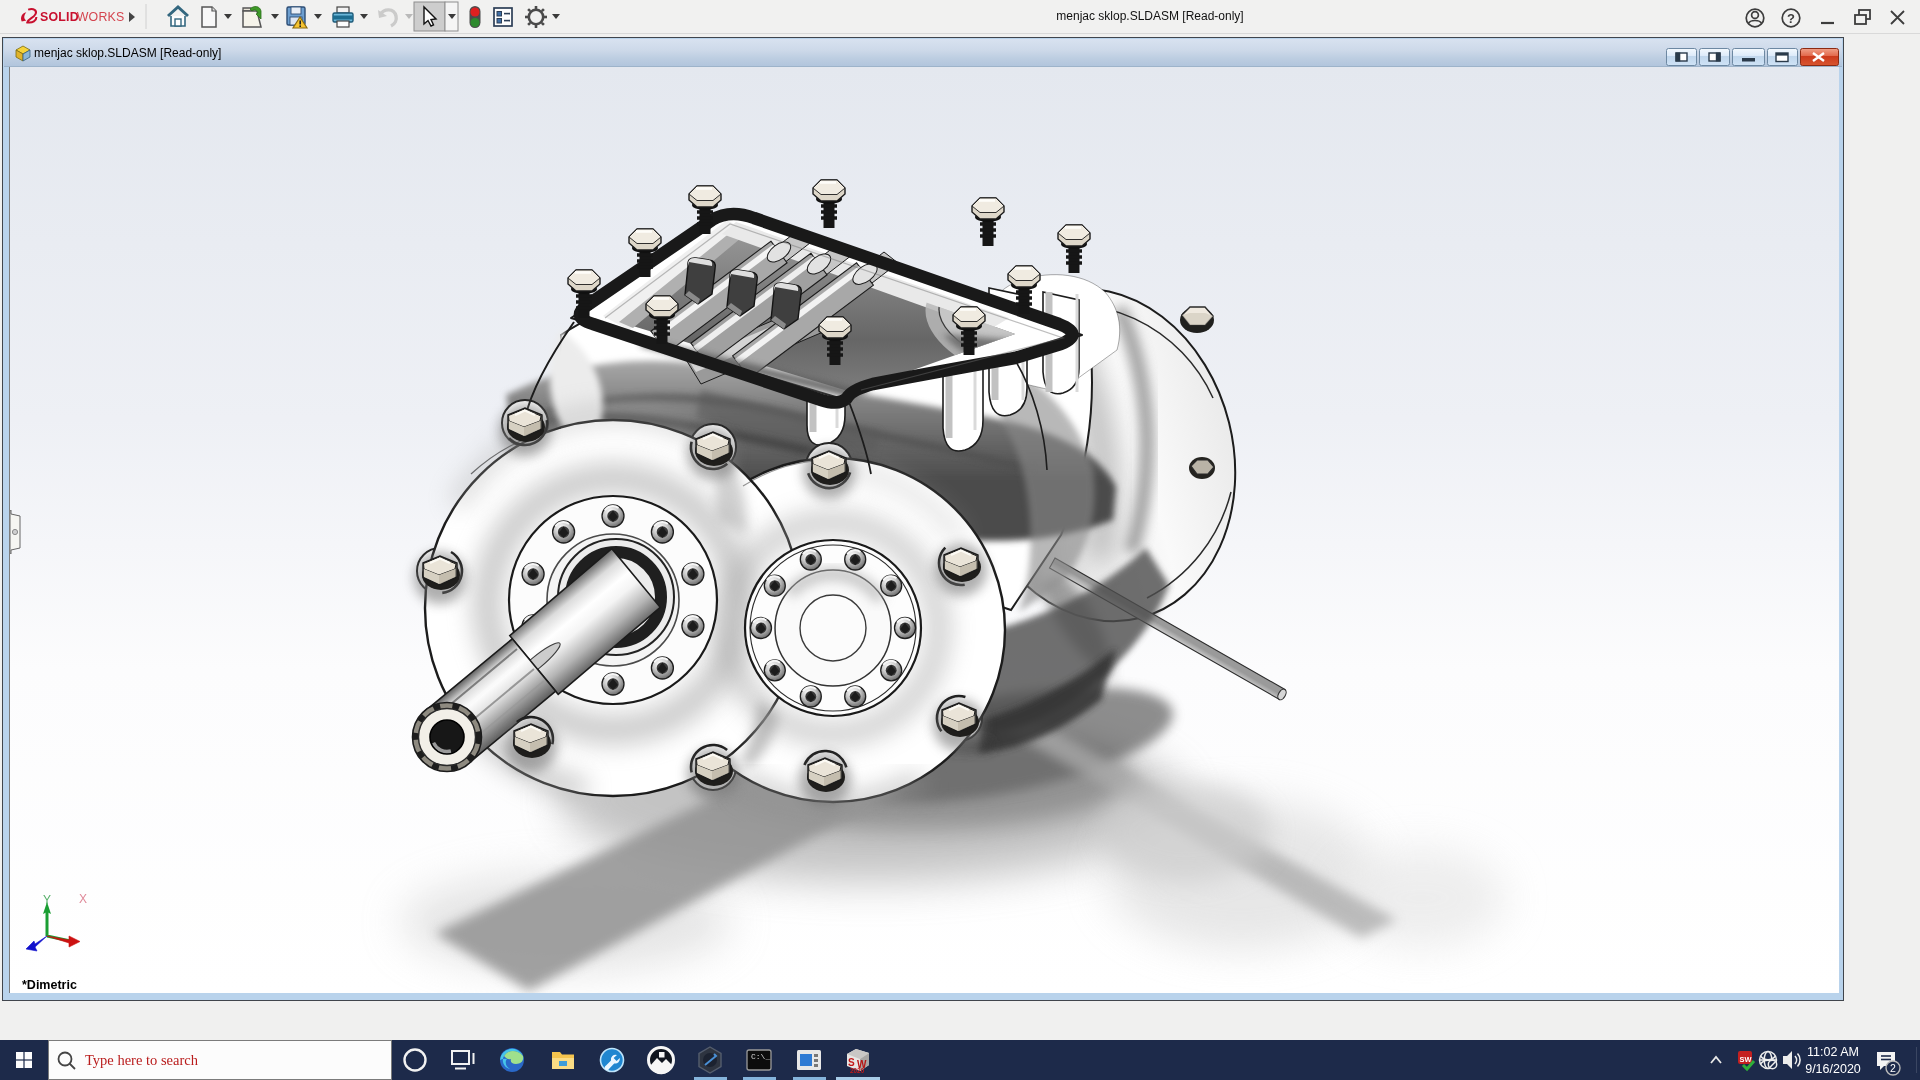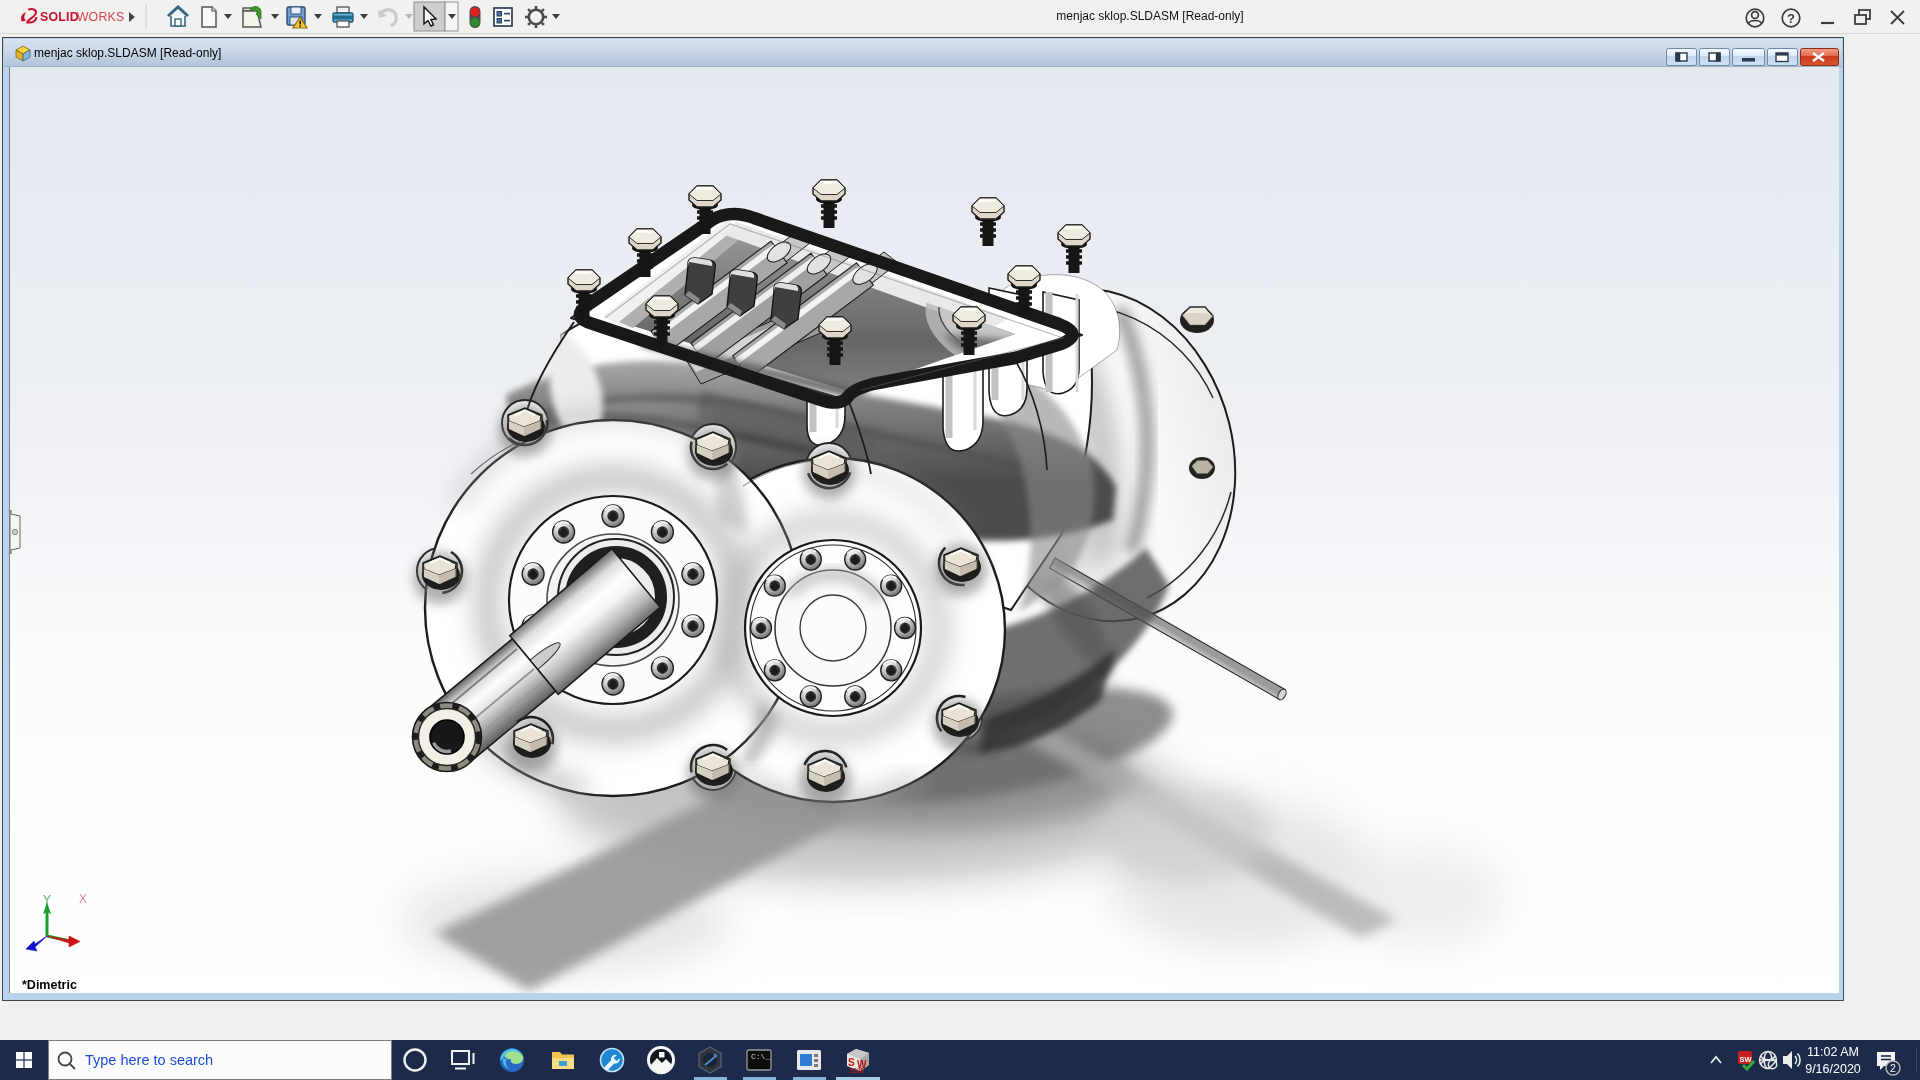--- a/index.html
+++ b/index.html
@@ -9,21 +9,21 @@
   #swlogo{position:absolute;left:16px;top:6px;height:22px;}
   #apptitle{position:absolute;left:900px;top:0;width:500px;height:33px;line-height:33px;text-align:center;font-size:12px;color:#111;}
   
   #win{position:absolute;left:2px;top:37px;width:1842px;height:964px;background:#b9d3ec;border:1px solid #40454c;box-sizing:border-box;}
   #wtitle{position:absolute;left:1px;top:1px;width:1838px;height:28px;box-shadow:inset 0 -1px 0 #9db3ca;background:linear-gradient(#d8e2f0 0%,#cdd9e9 40%,#bccde1 70%,#b0c4dc 100%);}
   #wtitle .txt{position:absolute;left:30px;top:0;height:28px;line-height:28px;font-size:12px;color:#000;}
   #viewport{position:absolute;left:6px;top:29px;width:1829px;height:926px;background:#fff;border-left:1px solid #7d7d7d;overflow:hidden;}
   
   #taskbar{position:absolute;left:0;top:1040px;width:1920px;height:40px;background:#1d2a4a;}
   #search{position:absolute;left:48px;top:1040px;width:344px;height:40px;background:#fcfcfc;border:1px solid #7b7b7b;box-sizing:border-box;}
-  #search span{position:absolute;left:36px;top:0;line-height:38px;font-size:14.5px;color:#1d4ed8;}
+  #search span{position:absolute;left:36px;top:0;line-height:38px;font-size:14.5px;color:#b91c1c;font-family:Liberation Serif, serif;}
 </style>
 </head>
 <body>
 
 <div id="topbar"></div>
 <svg id="swlogo" class="abs" style="left:14px;top:5px" width="120" height="24" viewBox="0 0 120 24">
   <path d="M3 18 C1 14 3 9 8 8 C5 12 5 15 8 17 Z" fill="#c8102e"></path>
   <path d="M10 5 C16 3 20 6 18 10 C16 14 10 15 9 19 C15 20 19 17 19 13" fill="none" stroke="#c8102e" stroke-width="2.2"></path>
   <text x="23" y="17" font-size="13.5" font-weight="bold" fill="#c8102e" letter-spacing="0.2">SOLID</text>
   <text x="63" y="17" font-size="13.5" fill="#d4454f" letter-spacing="0.2">WORKS</text>

